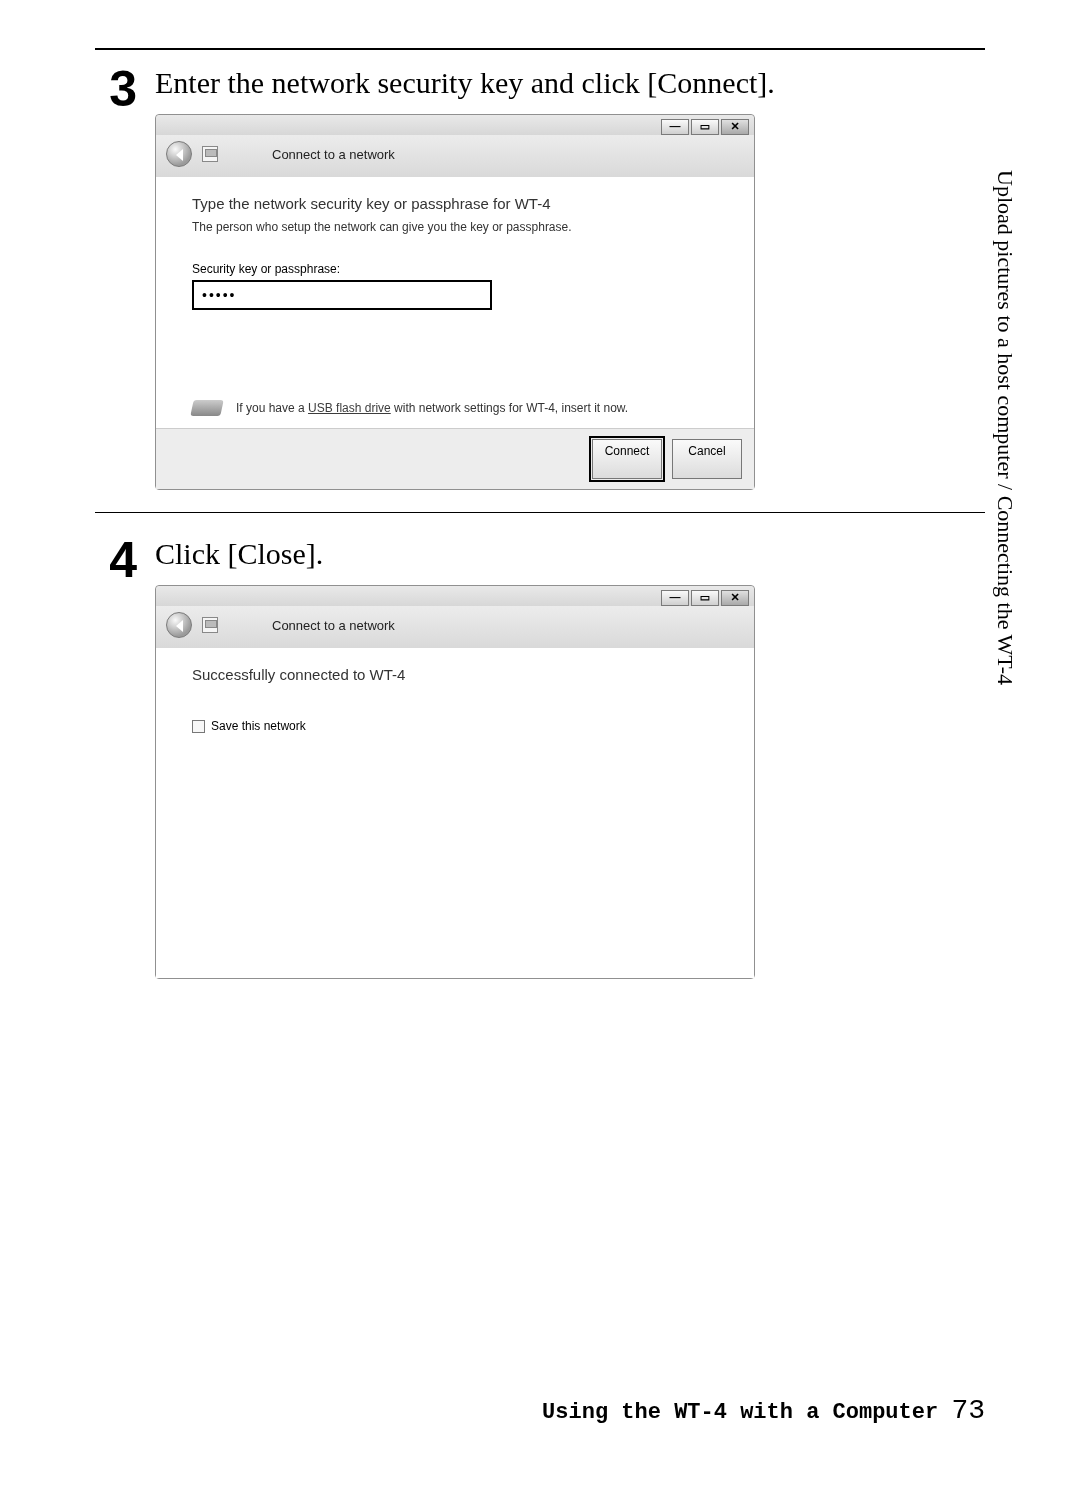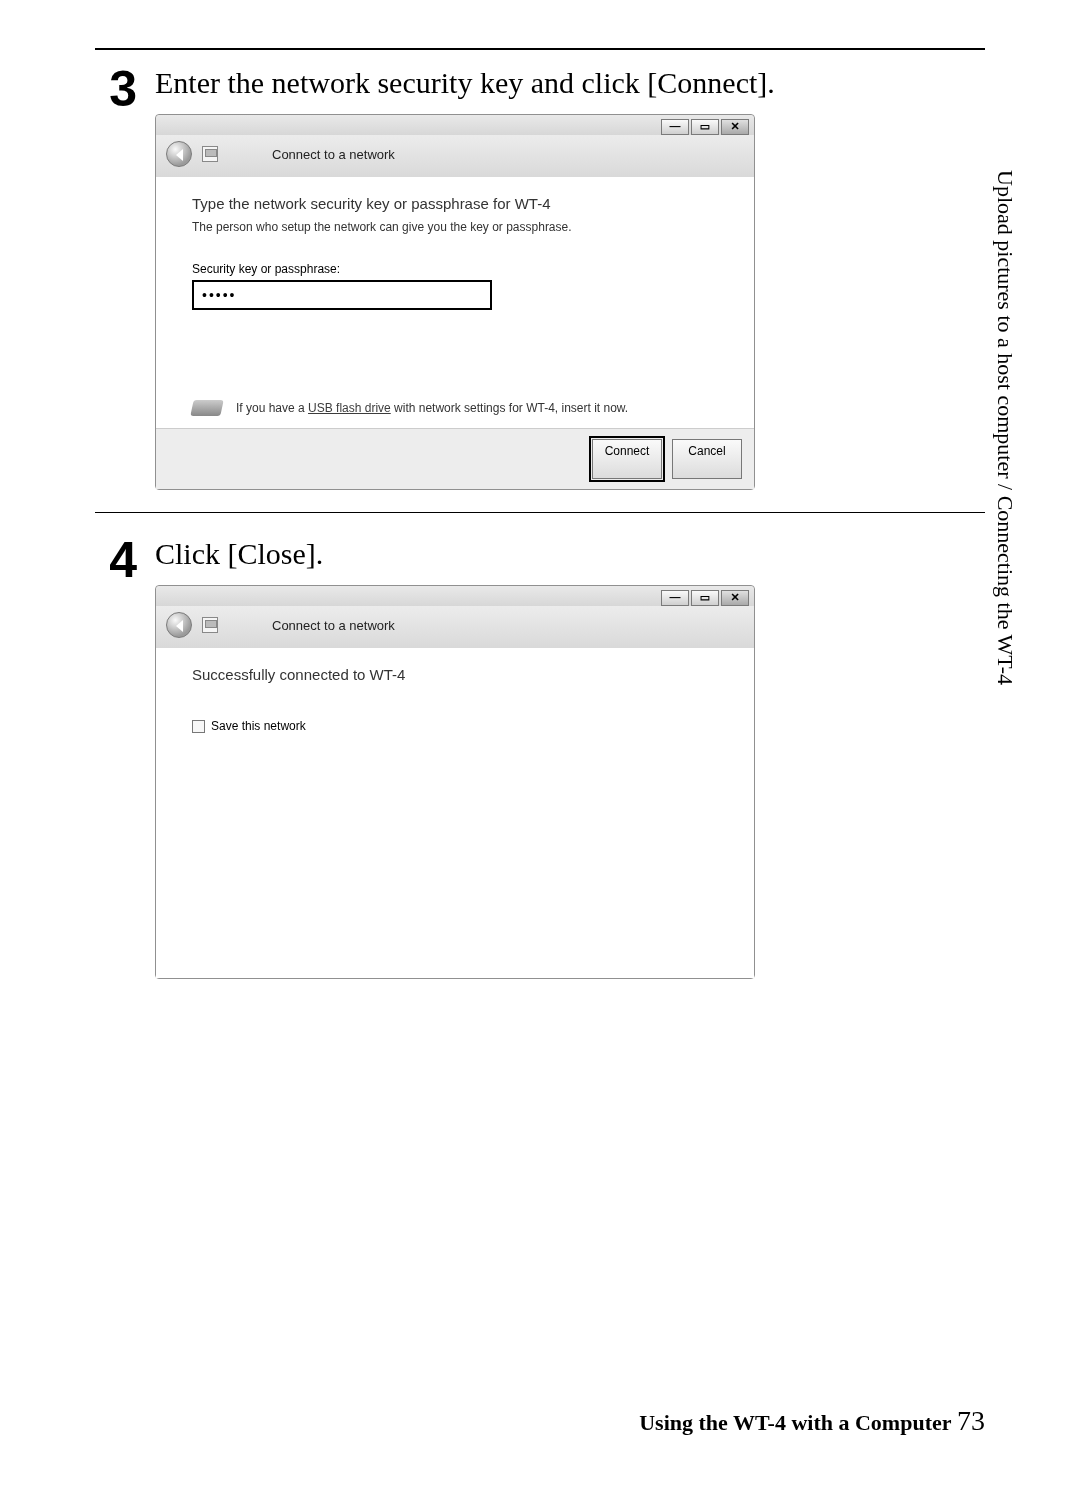--- a/index.html
+++ b/index.html
@@ -162,22 +162,22 @@
     font-size: 22px;
     writing-mode: vertical-rl;
     text-orientation: mixed;
     white-space: nowrap;
   }
 
   
   .footer{
     position:absolute;
     right: 95px;
-    bottom: 49px;
-    font-family: Liberation Serif, serif;
+    bottom: 60px;
+    font-family: Liberation Mono, monospace;
     font-size: 22px;
     text-align: center;
   }
   .footer b{ font-weight:700; }
   .pg{ font-size:28px; }
 </style>
 </head>
 <body>
 
 <div class="page">

